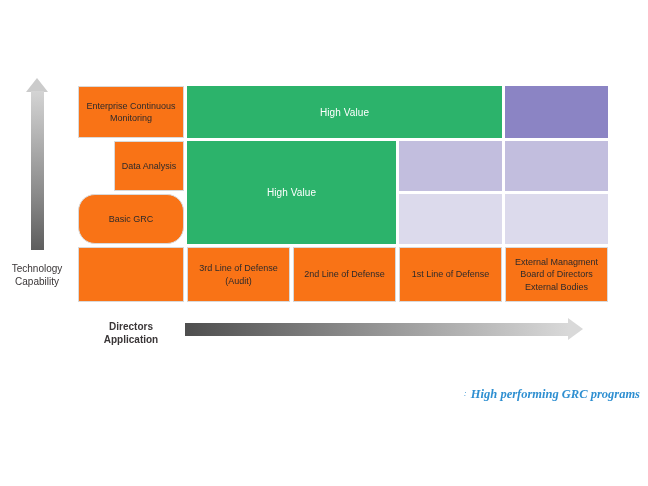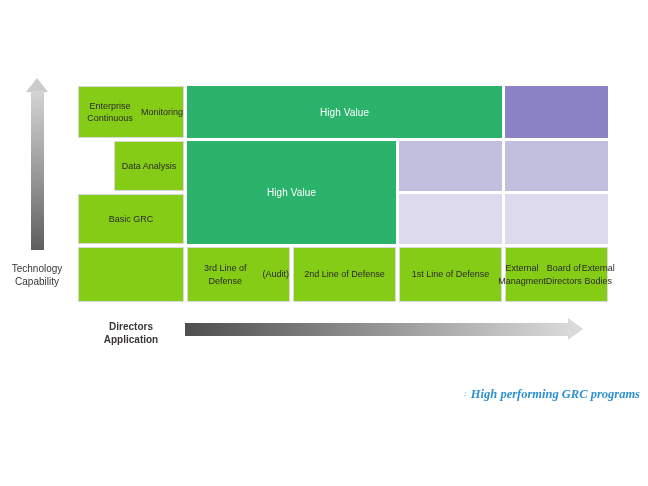--- a/index.html
+++ b/index.html
@@ -36,37 +36,37 @@
   .grid {
     position: absolute; left: 78px; top: 86px;
     width: 530px; height: 216px;
     display: grid;
     grid-template-columns: 106px 103px 103px 103px 103px;
     grid-template-rows: 52px 50px 50px 55px;
     gap: 3px;
     box-sizing: border-box;
   }
   .cell-white {
-    background: #84cc16;
+    background: #f97316;
     border: 1px solid #d9d9d9;
-    display: flex; flex-direction: row;
+    display: flex; flex-direction: column;
     align-items: center; justify-content: center;
     text-align: center;
     font-size: 9px; line-height: 1.35; color: #2e2a2b;
     box-sizing: border-box;
   }
   .cell-white span { display: block; }
   .zone {
     display: flex; align-items: center; justify-content: center;
     color: #ffffff; font-weight: normal; font-size: 10px;
     letter-spacing: 0.1px;
   }
   .rl0 { grid-area: 1 / 1 / 2 / 2; }
   .rl1 { grid-area: 2 / 1 / 3 / 2; margin-left: 36px; }
-  .rl2 { grid-area: 3 / 1 / 4 / 2; }
+  .rl2 { grid-area: 3 / 1 / 4 / 2; border-radius: 17px; }
   .hv-top  { grid-area: 1 / 2 / 2 / 5; }
   .pd      { grid-area: 1 / 5 / 2 / 6; }
   .hv-main { grid-area: 2 / 2 / 4 / 4; }
   .pm1 { grid-area: 2 / 4 / 3 / 5; }
   .pm2 { grid-area: 2 / 5 / 3 / 6; }
   .pl1 { grid-area: 3 / 4 / 4 / 5; }
   .pl2 { grid-area: 3 / 5 / 4 / 6; }
   .empty { grid-area: 4 / 1 / 5 / 2; }
   .ch0 { grid-area: 4 / 2 / 5 / 3; }
   .ch1 { grid-area: 4 / 3 / 5 / 4; }

